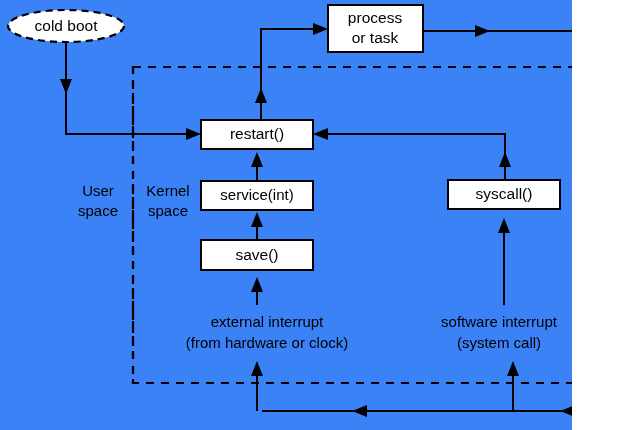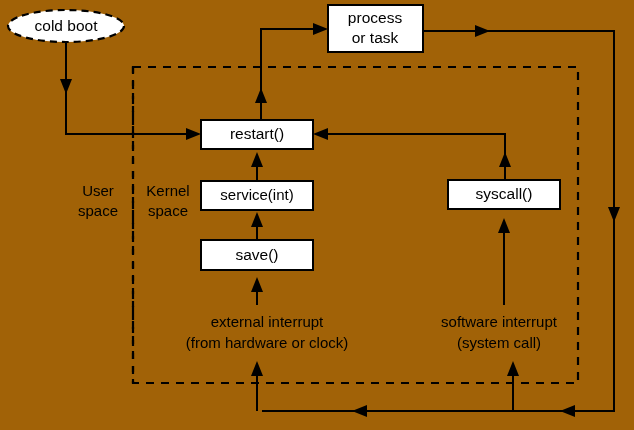--- a/index.html
+++ b/index.html
@@ -2,23 +2,23 @@
 <html><head>
 <meta charset="utf-8">
 <style>
   html, body {
     margin: 0;
     padding: 0;
     background: #ffffff;
   }
   #diagram-root {
     position: relative;
-    width: 634px;
+    width: 572px;
     height: 430px;
-    background: #a16207;
+    background: #3b82f6;
     font-family: "Liberation Sans", sans-serif;
     overflow: hidden;
   }
   svg#diagram-svg {
     position: absolute;
     left: 0;
     top: 0;
     width: 634px;
     height: 430px;
   }

